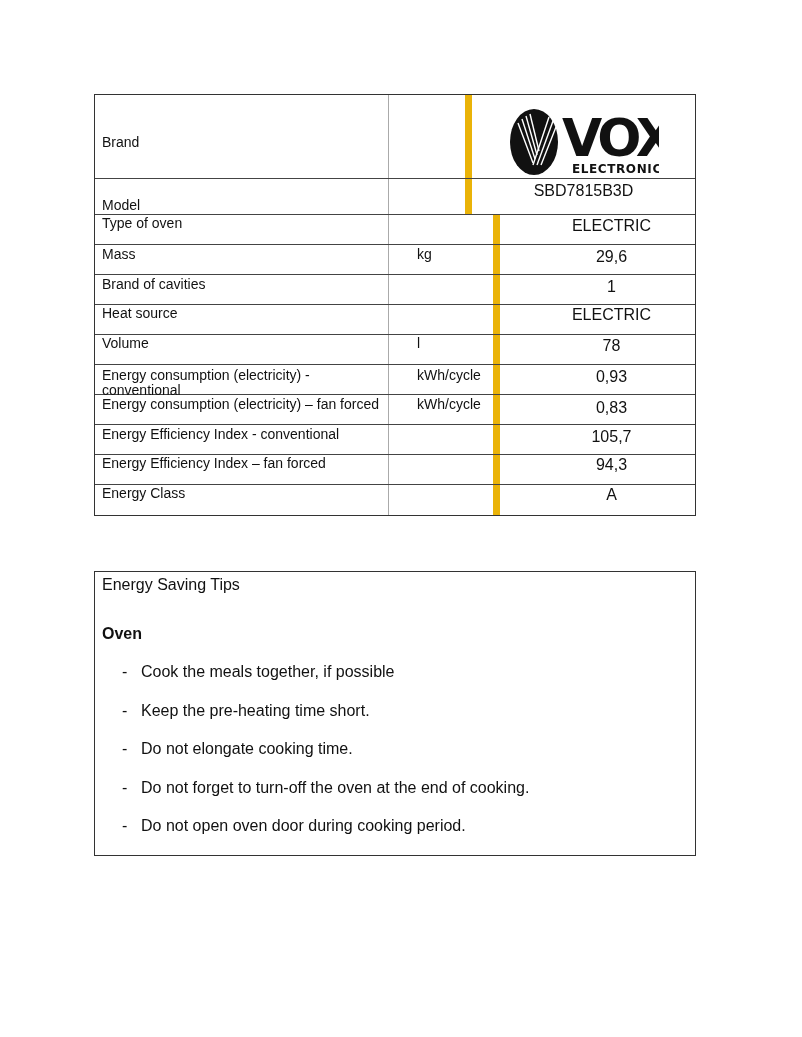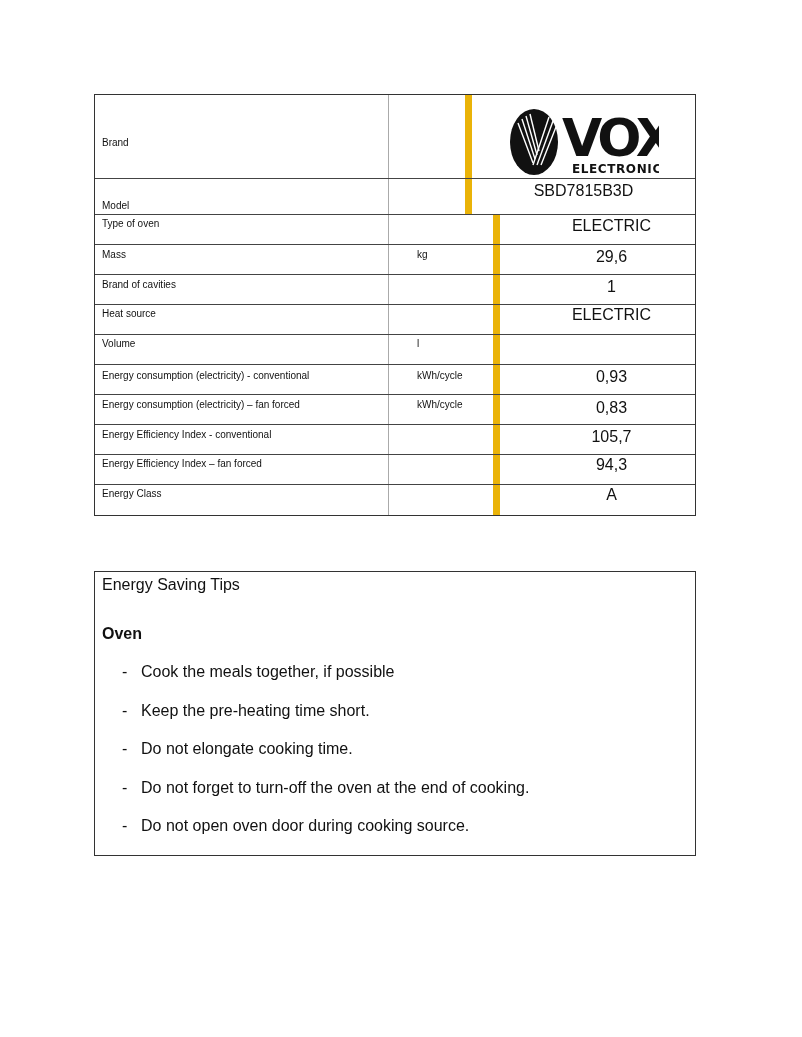--- a/index.html
+++ b/index.html
@@ -23,21 +23,21 @@
       box-sizing: border-box;
     }
     .row {
       display: flex;
       border-bottom: 1px solid #444;
       box-sizing: border-box;
     }
     .row:last-child { border-bottom: none; }
     .cell {
       box-sizing: border-box;
-      font-size: 10px;
+      font-size: 14px;
       line-height: 15px;
       padding: 7px 0 0 7px;
     }
     .c-label { width: 294px; border-right: 1px solid #aaa; }
     .c-unit  { width: 83px; border-right: 7px solid #eab308; text-align: left; padding-left: 0; }
     .c-value { flex: 1; text-align: center; padding-left: 0; font-size: 16px; line-height: 18px; padding-top: 6px; }
     .c-full  { width: 100%; }
 
     .row-brand { height: 84px; }
     .row-brand .c-label { padding-top: 40px; }
@@ -144,20 +144,21 @@
 
   <div class="row row-std">
     <div class="cell c-label" style="padding-top:1px">Heat source</div>
     <div class="cell c-unit"></div>
     <div class="cell c-value" style="padding-top:1px">ELECTRIC</div>
   </div>
 
   <div class="row row-std">
     <div class="cell c-label" style="padding-top:1px">Volume</div>
     <div class="cell c-unit" style="padding-top:1px">l</div>
+    <div class="cell c-value" style="padding-top:2px">78</div>
   </div>
 
   <div class="row row-std">
     <div class="cell c-label" style="padding-top:3px">Energy consumption (electricity) - conventional</div>
     <div class="cell c-unit" style="padding-top:3px">kWh/cycle</div>
     <div class="cell c-value" style="padding-top:3px">0,93</div>
   </div>
 
   <div class="row row-std">
     <div class="cell c-label" style="padding-top:2px">Energy consumption (electricity) – fan forced</div>
@@ -200,16 +201,16 @@
     <li>
       <span class="dash">-</span>
       <span>Do not elongate cooking time.</span>
     </li>
     <li>
       <span class="dash">-</span>
       <span>Do not forget to turn-off the oven at the end of cooking.</span>
     </li>
     <li>
       <span class="dash">-</span>
-      <span>Do not open oven door during cooking source.</span>
+      <span>Do not open oven door during cooking period.</span>
     </li>
   </ul>
 </div>
 
 </body></html>

